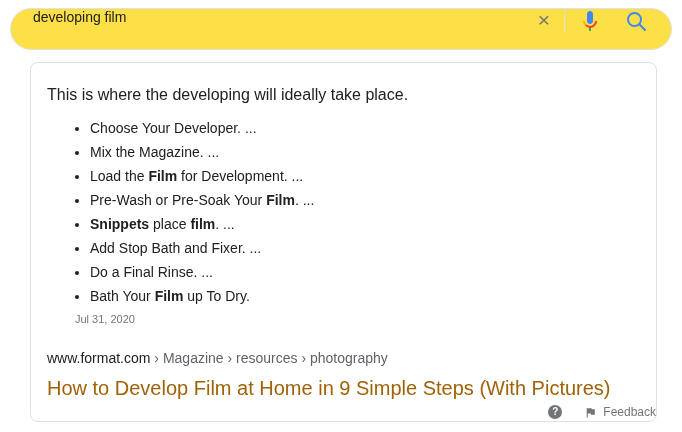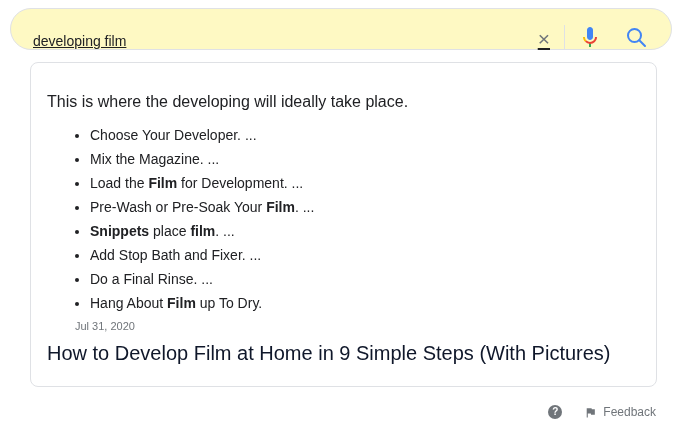--- a/index.html
+++ b/index.html
@@ -16,25 +16,24 @@
 
   
   .search-bar {
     position: absolute;
     top: 8px;
     left: 10px;
     right: 10px;
     height: 42px;
     border: 1px solid #dfe1e5;
     border-radius: 22px;
-    background: #fef9c3;
+    background: #fde047;
     display: flex;
-    align-items: flex-end;
+    align-items: flex-start;
     padding: 0 12px 0 22px;
-    text-decoration: underline;
   }
   .search-query {
     flex: 1;
     font-size: 14px;
     color: #202124;
     border: none;
     outline: none;
     background: transparent;
     font-family: "Liberation Sans", sans-serif;
   }
@@ -62,21 +61,21 @@
 
   
   .card {
     position: absolute;
     top: 62px;
     left: 30px;
     width: 627px;
     border: 1px solid #dfe1e5;
     border-radius: 8px;
     background: #fff;
-    padding: 28px 16px 20px 16px;
+    padding: 21px 16px 20px 16px;
   }
   .intro {
     font-size: 16px;
     line-height: 22px;
     margin: 0 0 10px 0;
   }
   ul.steps {
     margin: 0;
     padding-left: 18px;
     list-style: disc;
@@ -97,21 +96,21 @@
     margin-top: 24px;
     font-size: 14px;
     line-height: 18px;
   }
   .breadcrumb .domain { color: #202124; }
   .breadcrumb .path { color: #5f6368; }
   .result-title {
     margin-top: 8px;
     font-size: 20px;
     line-height: 26px;
-    color: #0f172a;
+    color: #a16207;
     cursor: pointer;
   }
 
   
   .snippet-footer {
     position: absolute;
     right: 26px;
     bottom: 13px;
     display: flex;
     align-items: center;
@@ -167,25 +166,28 @@
   <p class="intro">This is where the developing will ideally take place.</p>
 
   <ul class="steps">
       <li><span>Choose Your Developer. ...</span></li>
       <li><span>Mix the Magazine. ...</span></li>
       <li><span>Load the </span><span class="b">Film</span><span> for Development. ...</span></li>
       <li><span>Pre-Wash or Pre-Soak Your </span><span class="b">Film</span><span>. ...</span></li>
       <li><span class="b">Snippets</span><span> place </span><span class="b">film</span><span>. ...</span></li>
       <li><span>Add Stop Bath and Fixer. ...</span></li>
       <li><span>Do a Final Rinse. ...</span></li>
-      <li><span>Hang About </span><span class="b">Film</span><span> up To Dry.</span></li>
+      <li><span>Bath Your </span><span class="b">Film</span><span> up To Dry.</span></li>
     </ul>
 
   <div class="snippet-date">Jul 31, 2020</div>
 
+  <div class="breadcrumb">
+    <span class="domain">www.format.com</span><span class="path"> › Magazine › resources › photography</span>
+  </div>
 
   <div class="result-title">How to Develop Film at Home in 9 Simple Steps (With Pictures)</div>
 </div>
 
 <div class="snippet-footer">
   <span class="footer-item">
     <span class="q-circle">?</span>
   </span>
   <span class="footer-item">
     <svg class="flag-svg" viewBox="0 0 24 24">

